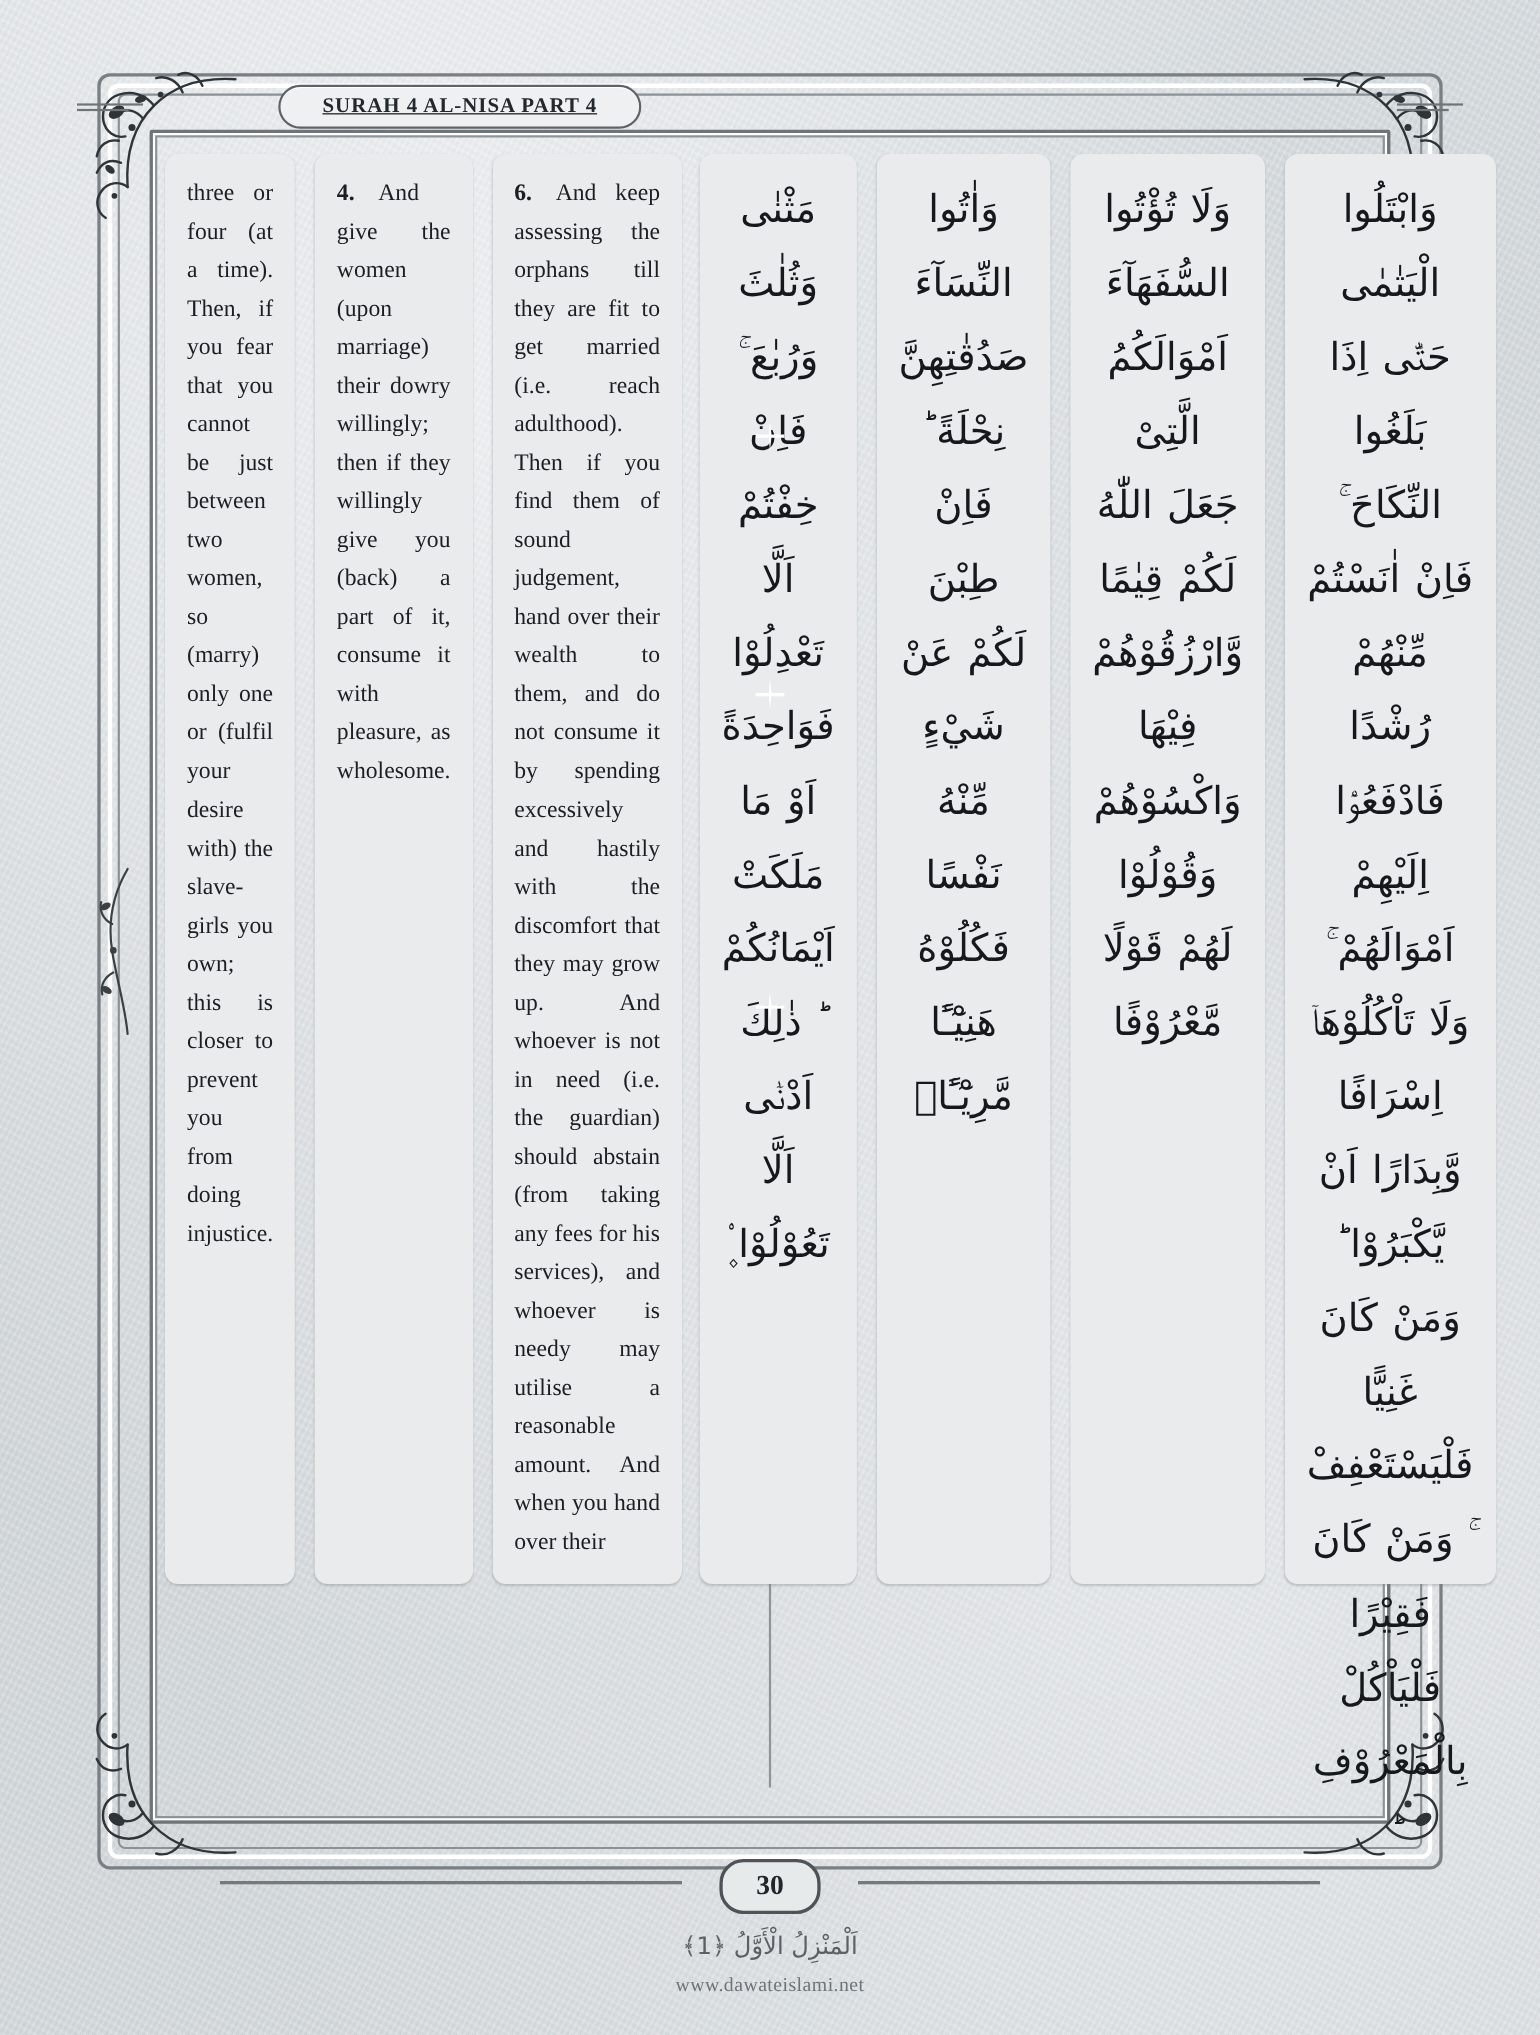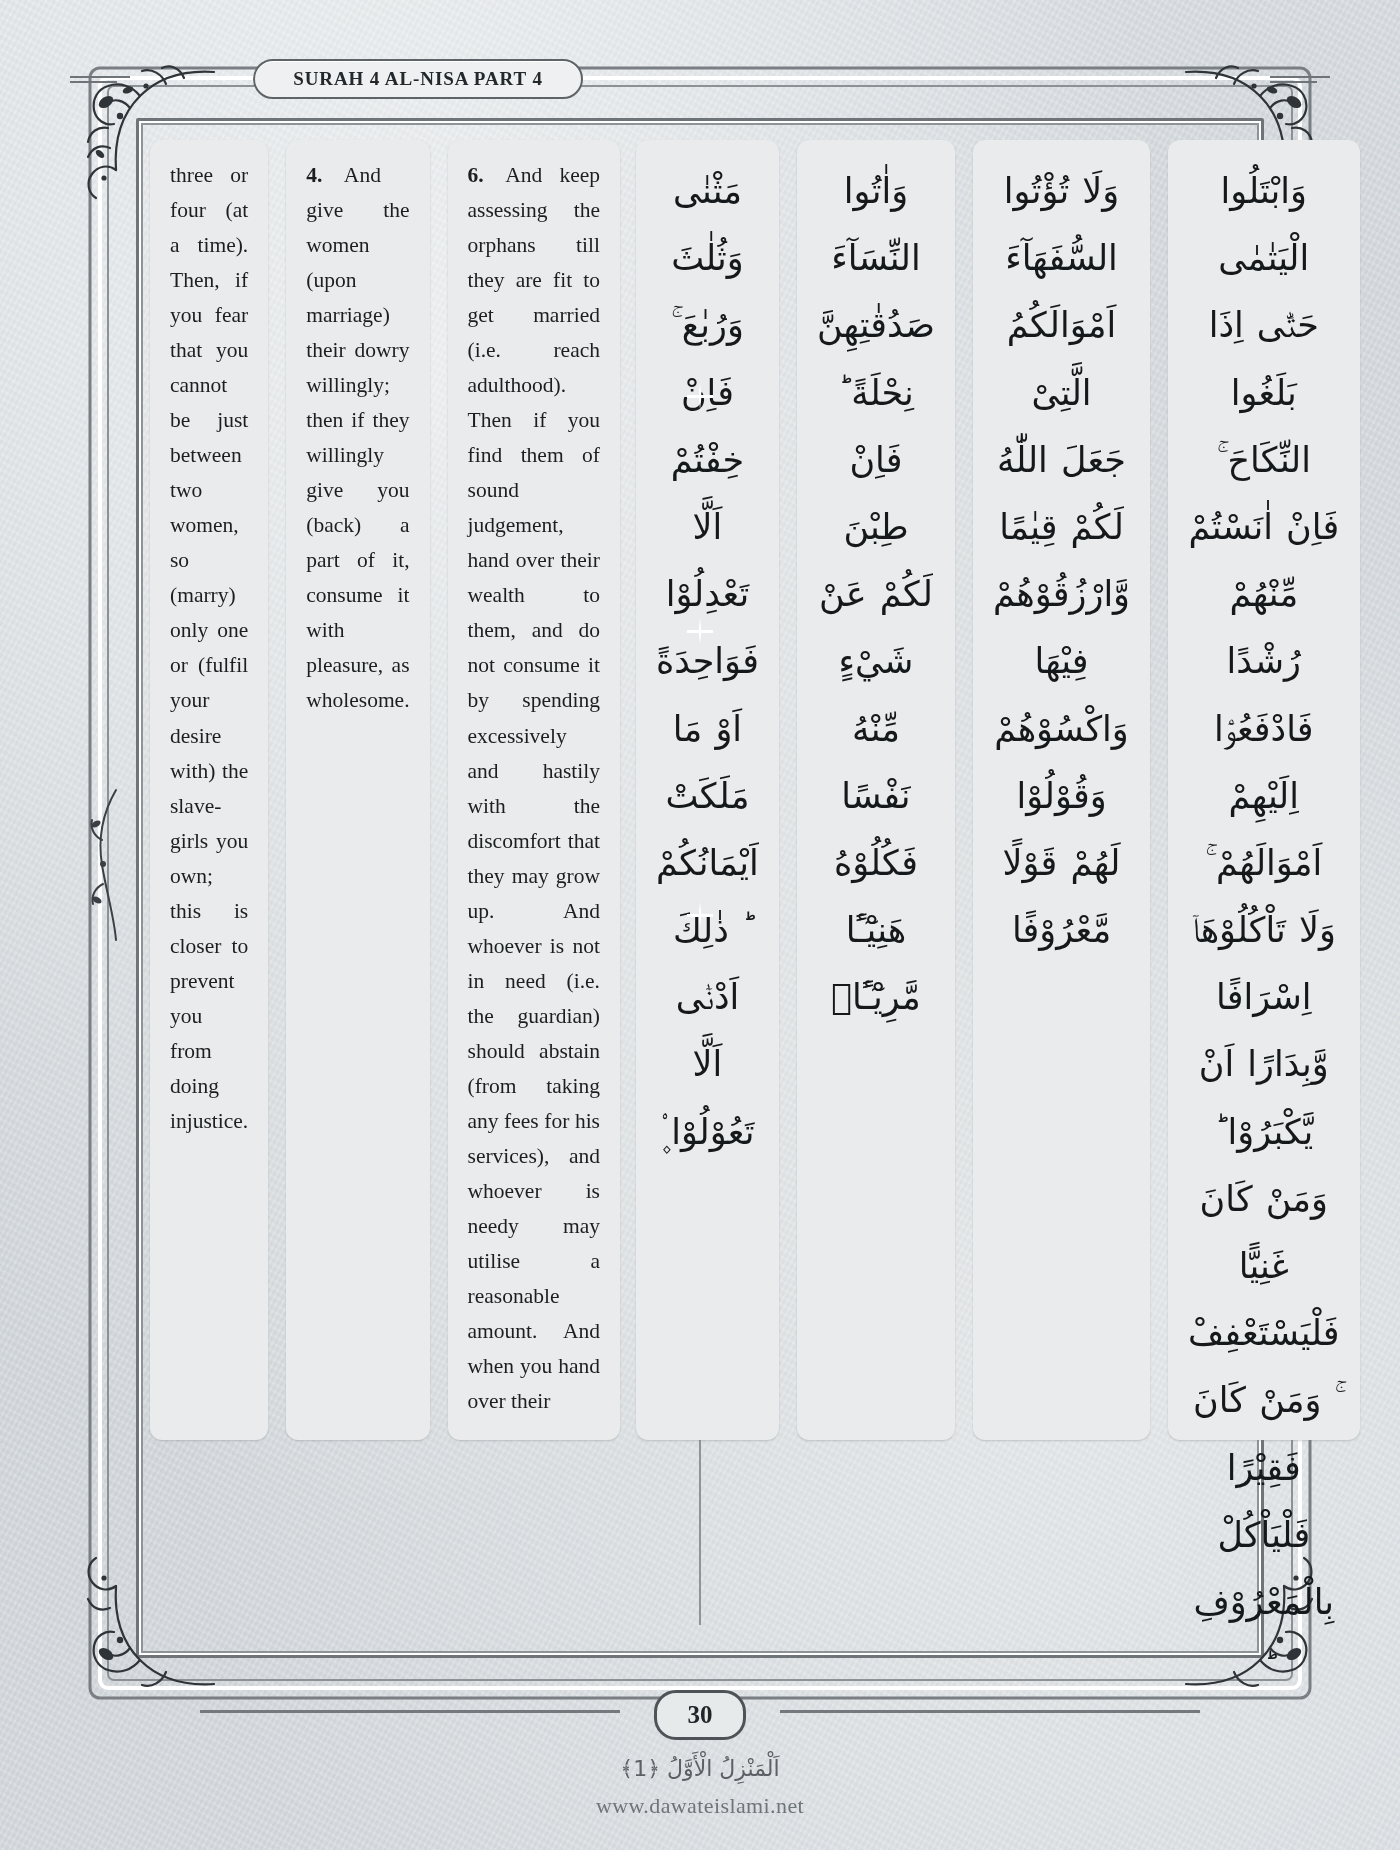--- a/index.html
+++ b/index.html
@@ -74,25 +74,26 @@
     bottom: 30px;
     width: 2px;
     margin-left: -1px;
     background: #8e9498;
   }
 
   
   .header {
     position: absolute;
     left: 136px;
-    top: 56px;
+    top: 74px;
     width: 1128px;
     height: 46px;
     z-index: 6;
     display: flex;
+    text-decoration: underline;
   }
   .header-cell {
     flex: 1;
     position: relative;
     display: flex;
     align-items: center;
     justify-content: center;
   }
   .header-pill {
     background: #eef0f1;
@@ -253,21 +254,21 @@
   .footer-ar {
     margin-top: 16px;
     font-family: "DejaVu Sans", sans-serif;
     font-size: 22px;
     color: #5a6065;
     direction: rtl;
   }
   .footer-url {
     margin-top: 12px;
     font-family: "Liberation Serif", serif;
-    font-size: 22px;
+    font-size: 18px;
     color: #6e757a;
     letter-spacing: 0.4px;
   }
 
   
   .corner {
     position: absolute;
     width: 150px;
     height: 150px;
     z-index: 4;

